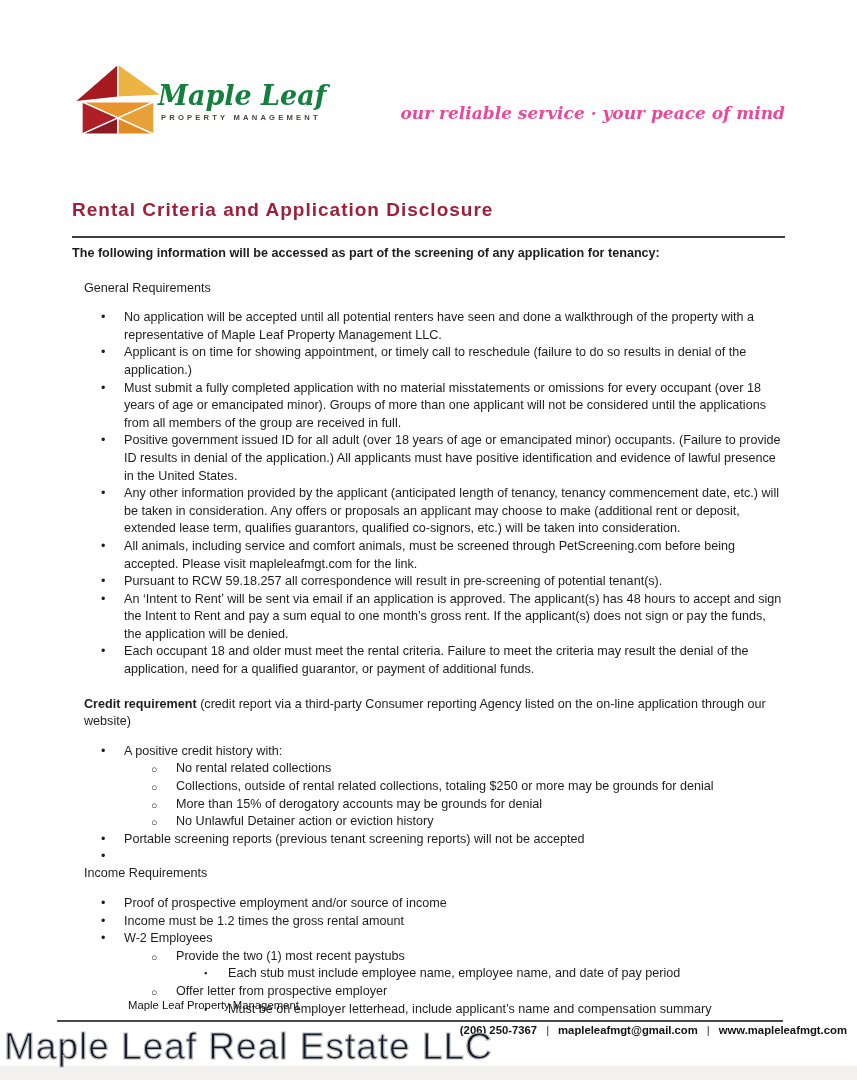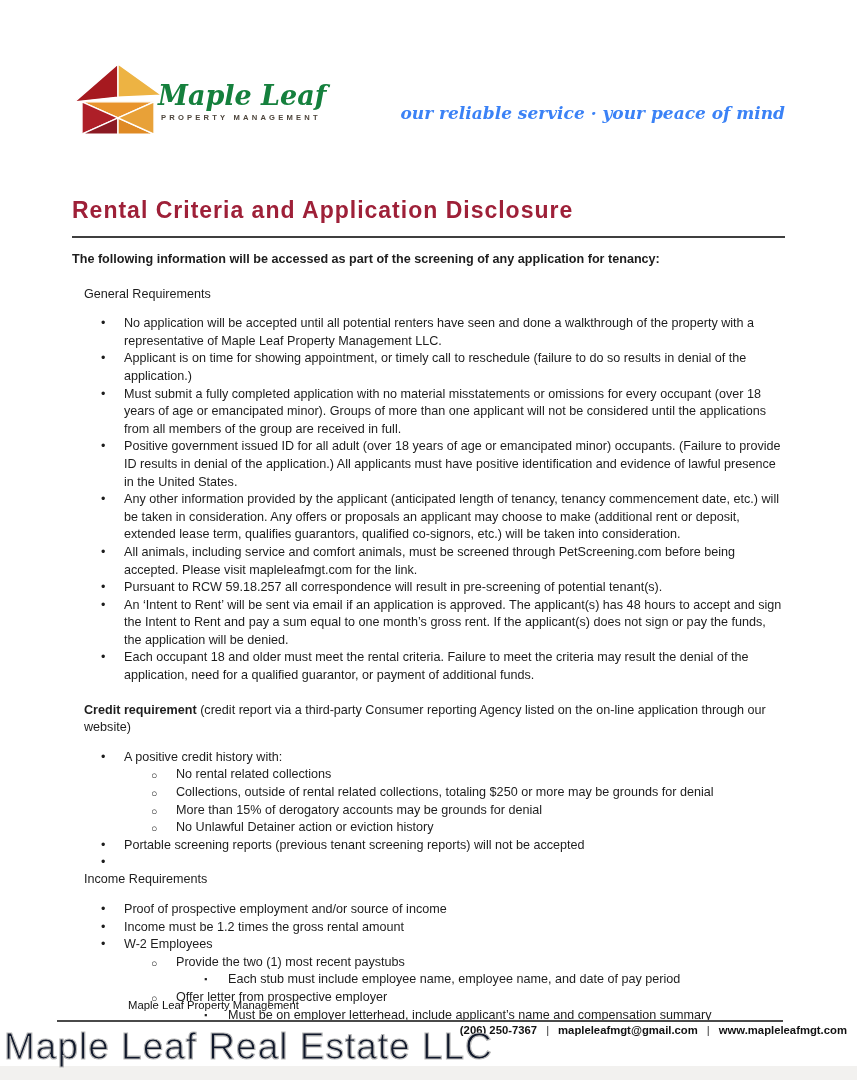--- a/index.html
+++ b/index.html
@@ -17,31 +17,31 @@
     font-family:"DejaVu Serif","Liberation Serif",serif;
     font-style:italic;font-weight:bold;font-size:27px;color:#15803d;
   }
   .brand-sub{
     position:absolute;left:161px;top:113px;
     font-size:7.6px;letter-spacing:3.2px;font-weight:bold;color:#4d453c;
   }
   .tagline{
     position:absolute;right:72px;top:103px;
     font-family:"DejaVu Serif","Liberation Serif",serif;
-    font-style:italic;font-weight:bold;font-size:17px;color:#3b82f6;
+    font-style:italic;font-weight:bold;font-size:17px;color:#ec4899;
   }
 
   
   .content{position:absolute;left:72px;right:72px;top:194px;}
   .doc-title{
-    margin:0;font-size:23px;line-height:32px;font-weight:bold;
+    margin:0;font-size:19px;line-height:32px;font-weight:bold;
     letter-spacing:1px;color:#9e2038;
   }
   .title-rule{border:0;border-top:2px solid #3f3f3f;margin:10px 0 0 0;}
-  .intro{margin:13px 0 0 0;font-weight:bold;font-size:12.6px;line-height:17.6px;}
+  .intro{margin:7px 0 0 0;font-weight:bold;font-size:12.6px;line-height:17.6px;}
   .sec{margin-top:17px;}
   .sec-heading{margin:12px;font-size:12.6px;line-height:17.6px;}
   .sec-heading .hb{font-weight:bold;}
   ul.blist{list-style:none;margin:0;padding:0;font-size:12.6px;line-height:17.6px;}
   li{position:relative;}
   li.b1{padding-left:52px;}
   li.b1>.mk{position:absolute;left:29px;top:0;}
   li.b2{padding-left:104px;}
   li.b2>.mk{position:absolute;left:79px;top:1px;font-size:10.5px;}
   li.b3{padding-left:156px;}

